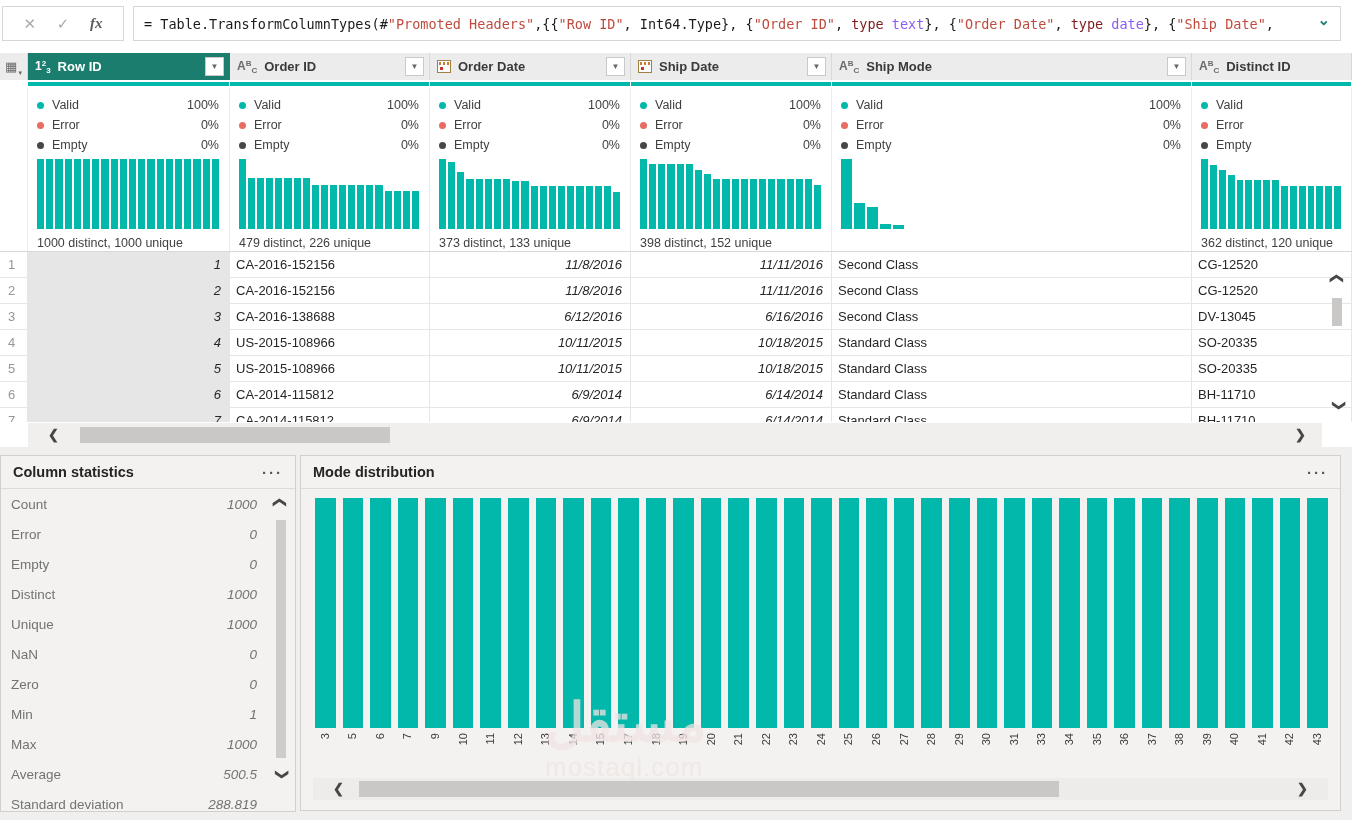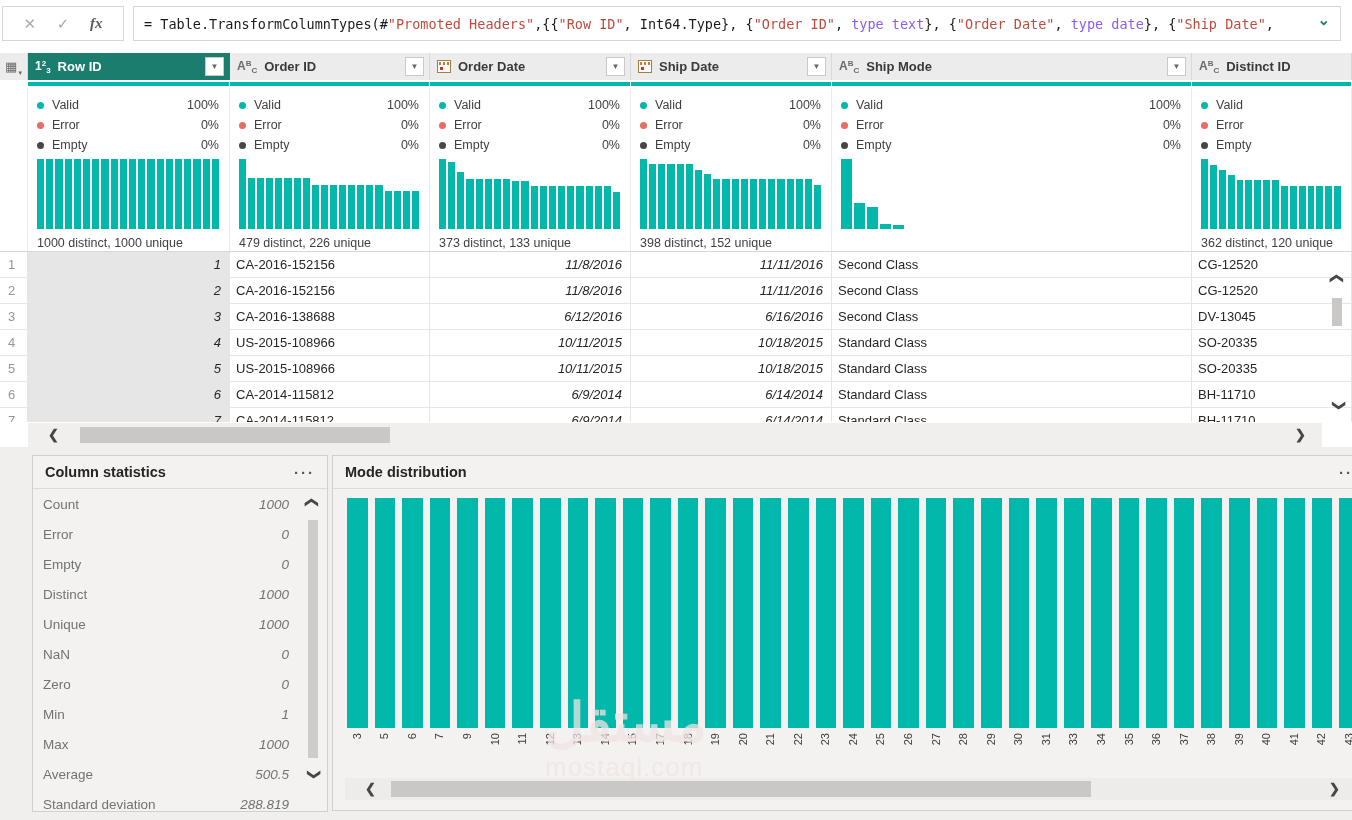--- a/index.html
+++ b/index.html
@@ -9,21 +9,21 @@
 
   
   .formula-bar { position:absolute; top:0; left:0; width:1352px; height:47px; background:#fff; }
   .fb-left { position:absolute; left:2px; top:6px; width:122px; height:35px; background:#fff;
              border:1px solid #D6D6D6; display:flex; align-items:center; justify-content:space-around; padding:0 10px; }
   .fb-icon { color:#A9A9A9; font-size:15px; cursor:pointer; }
   .fb-fx { color:#5C5C5C; font-size:15px; font-style:italic; font-family:"Liberation Serif", serif; font-weight:bold; }
   .fb-input { position:absolute; left:133px; top:6px; right:11px; height:35px; background:#fff;
               border:1px solid #D6D6D6; display:flex; align-items:center; padding:0 30px 0 10px; overflow:hidden; }
   .fb-text { font-family:"DejaVu Sans Mono", monospace; font-size:13.5px; white-space:nowrap; color:#1B1B1B; }
-  .tok-plain { color:#1B1B1B; } .tok-string { color:#BE4B3E; } .tok-keyword { color:#8b5cf6; } .tok-typename { color:#8b5cf6; }
+  .tok-plain { color:#1B1B1B; } .tok-string { color:#BE4B3E; } .tok-keyword { color:#7f1d1d; } .tok-typename { color:#8b5cf6; }
   .fb-expand { position:absolute; right:10px; top:4px; color:#1F8070; font-size:15px; font-weight:bold; cursor:pointer; }
 
   
   .header-row { position:absolute; top:53px; left:0; width:1352px; height:27px; display:flex; }
   .corner { width:28px; height:27px; background:#ECECEC; border-right:1px solid #D8D8D8;
             display:flex; align-items:center; justify-content:center; gap:1px; color:#6A6A6A; cursor:pointer; }
   .corner .grid-glyph { font-size:13px; line-height:1; }
   .corner .corner-caret { font-size:7px; color:#6A6A6A; align-self:flex-end; margin-bottom:3px; }
   .hcell { height:27px; background:#ECECEC; border-right:1px solid #D8D8D8; display:flex; align-items:center;
            padding:0 5px 0 7px; cursor:pointer; overflow:hidden; }
@@ -80,21 +80,21 @@
   .vscroll { position:absolute; right:7px; top:272px; width:16px; height:140px; display:flex; flex-direction:column;
              align-items:center; justify-content:space-between; }
   .vscroll .thumb { position:absolute; top:26px; left:3px; width:10px; height:28px; background:#C9C8C7; }
   .hscroll { position:absolute; left:28px; top:423px; width:1294px; height:24px; background:#F0EFEE; }
   .hscroll .chev-l { position:absolute; left:20px; top:5px; }
   .hscroll .thumb { position:absolute; left:52px; top:4px; width:310px; height:16px; background:#C9C8C7; }
   .hscroll .chev-r { position:absolute; right:16px; top:5px; }
 
   
   .bottom-bg { position:absolute; top:447px; left:0; width:1352px; height:373px; background:#F0EFEE; }
-  .panel { position:absolute; background:#F3F2F1; border:1px solid #D2D0CE;margin-left:32px; }
+  .panel { position:absolute; background:#F3F2F1; border:1px solid #D2D0CE; }
   .panel.stats { left:0; top:455px; width:296px; height:357px; overflow:hidden; }
   .panel.dist { left:300px; top:455px; width:1041px; height:356px; overflow:hidden; }
   .ptitle-row { height:33px; border-bottom:1px solid #DCDBDA; display:flex; align-items:center; padding:0 12px; }
   .ptitle { font-size:14.5px; font-weight:bold; color:#252525; }
   .pmenu { margin-left:auto; color:#555; font-size:15px; letter-spacing:2px; font-weight:bold; cursor:pointer; }
   .srow { height:30px; display:flex; align-items:center; padding:0 38px 0 10px; font-size:13.5px; color:#737373; }
   .srow .svalue { margin-left:auto; font-style:italic; }
   .sscroll { position:absolute; top:40px; right:6px; width:16px; height:300px; }
   .sscroll .chev-u { position:absolute; top:0; left:2px; }
   .sscroll .thumb { position:absolute; top:24px; left:3px; width:10px; height:238px; background:#CDCCCB; }

